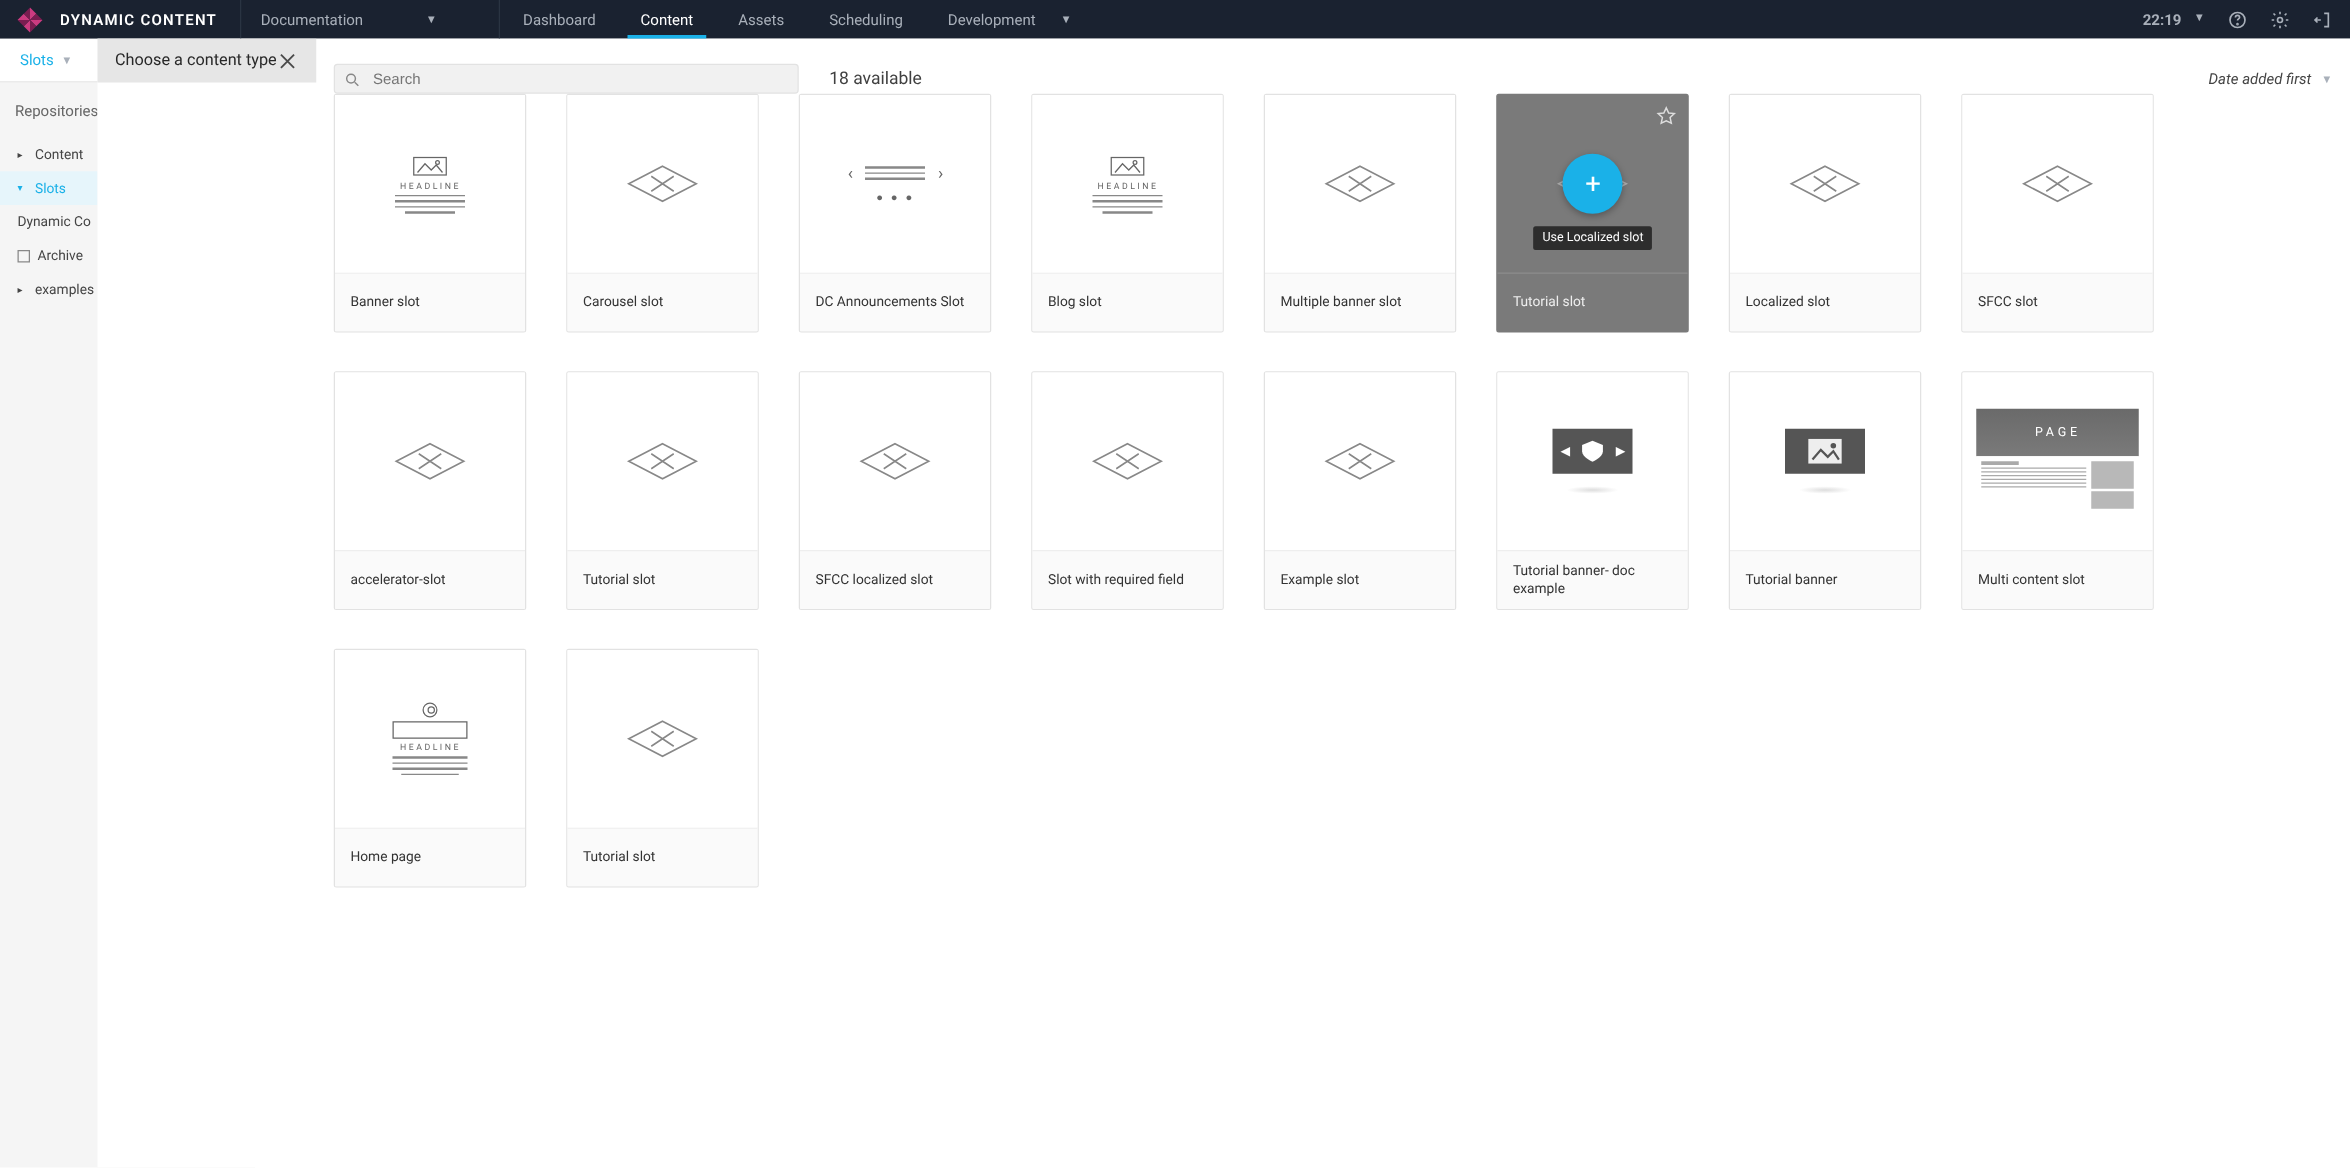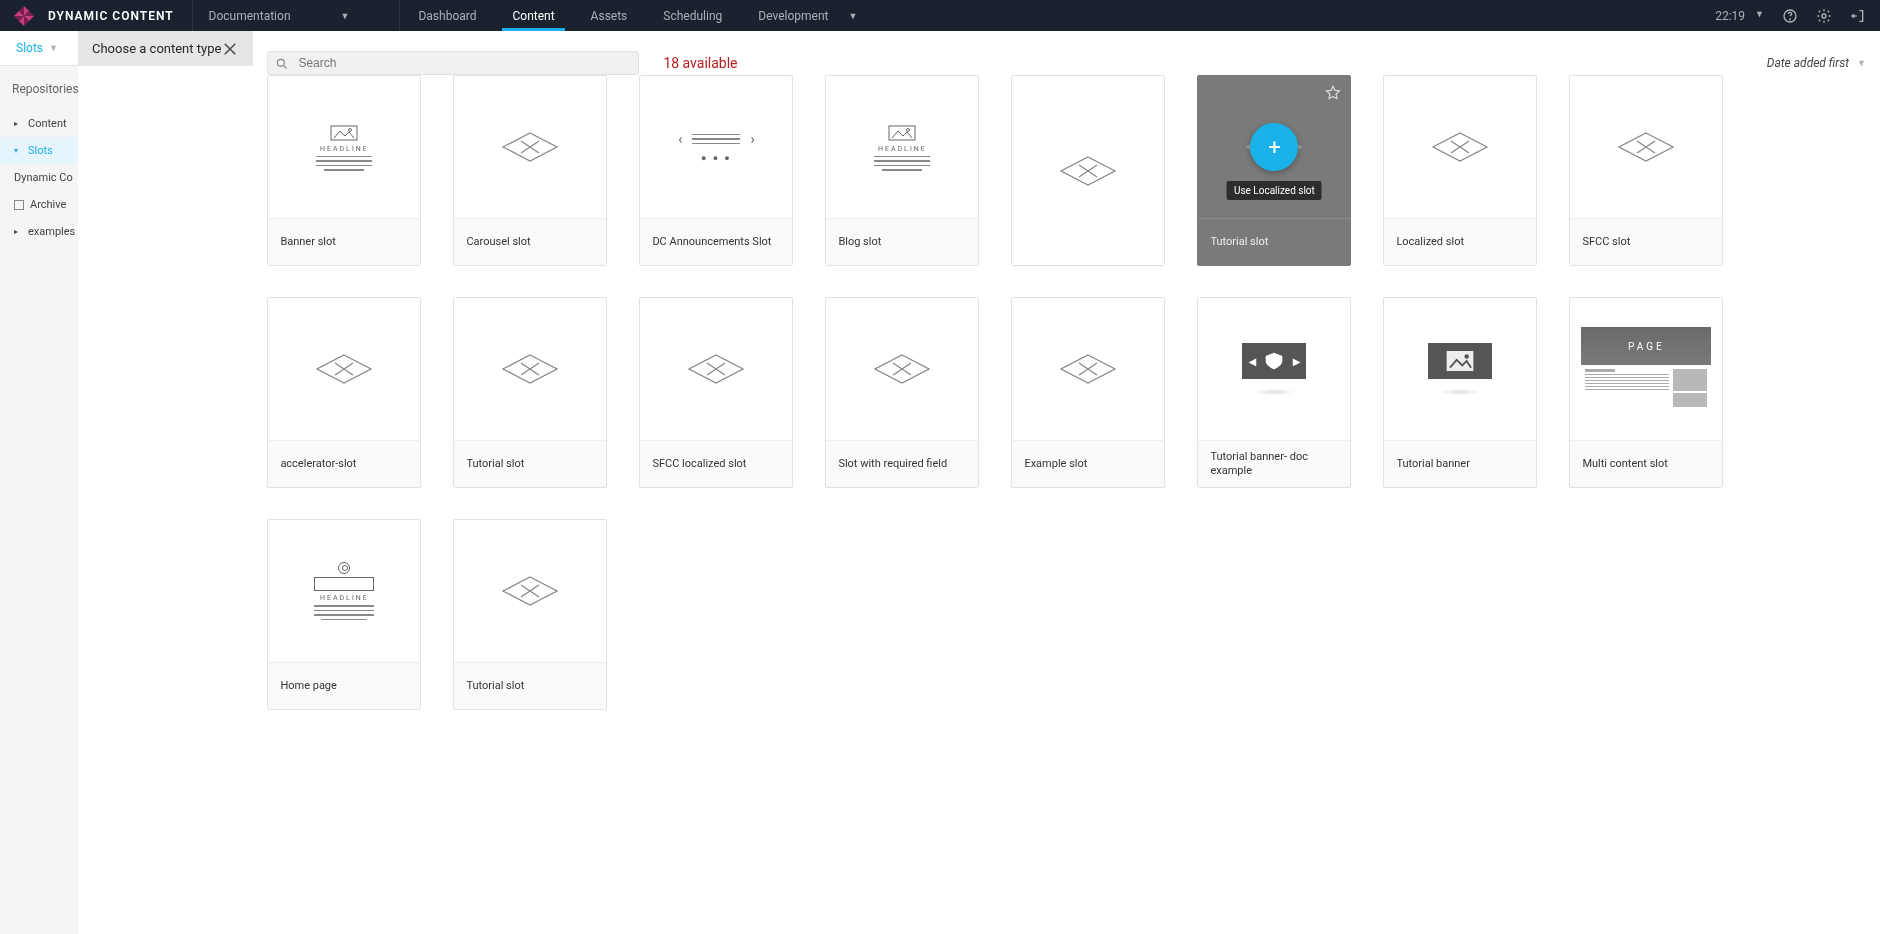--- a/index.html
+++ b/index.html
@@ -75,21 +75,21 @@
     .nav-dev-caret { margin-left: 20px; }
     .nav-spacer { flex: 1; }
     .nav-right {
       display: flex;
       align-items: center;
       gap: 18px;
       padding-right: 14px;
       height: 100%;
       color: #a9b0ba;
     }
-    .nav-time { display: flex; gap: 10px; }
+    .nav-time { display: flex; gap: 10px; font-weight: bold; }
     .nav-icon { width: 16px; height: 16px; display: flex; align-items: center; justify-content: center; cursor: pointer; }
     .chev { font-size: 9px; color: #a9b0ba; }
     
     .subbar {
       height: 35px;
       background: #fff;
       border-bottom: 1px solid #e5e5e5;
       display: flex;
       align-items: center;
       padding-left: 16px;
@@ -181,21 +181,21 @@
       position: absolute;
       left: 8px;
       top: 50%;
       transform: translateY(-50%);
       color: #888;
       width: 14px;
       height: 14px;
     }
     .count-label {
       font-size: 14px;
-      color: #b91c1c;
+      color: #404040;
     }
     .sort-wrap {
       margin-left: auto;
       font-size: 12px;
       color: #444;
       display: flex;
       align-items: center;
       gap: 8px;
       cursor: pointer;
       font-style: italic;
@@ -546,20 +546,21 @@
       <div class="card-title">Blog slot</div>
     </div>
 
     <div class="card">
       <div class="card-preview">
         <svg class="thumb-slot" viewBox="0 0 66 40">
               <use href="#svg-slot"></use>
             </svg>
 
       </div>
+      <div class="card-title">Multiple banner slot</div>
     </div>
 
     <div class="card hovered">
       <div class="card-preview">
         <svg class="thumb-slot" viewBox="0 0 66 40" style="opacity:0.5">
               <g stroke="#ddd">
                 <path d="M33 6 L60 20 L33 34 L6 20 Z" fill="none" stroke-width="1.3"></path>
                 <path d="M24 14 L42 26 M42 14 L24 26" stroke-width="1.3"></path>
               </g>
             </svg>

